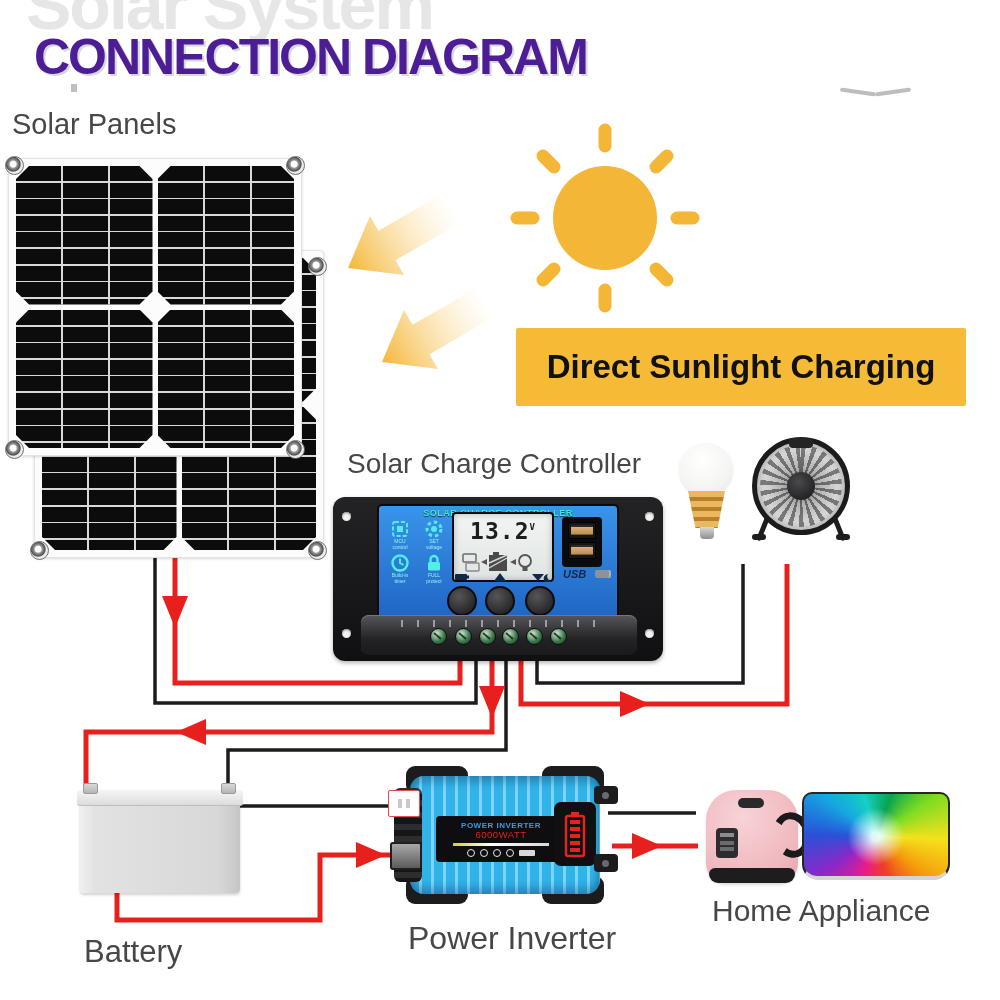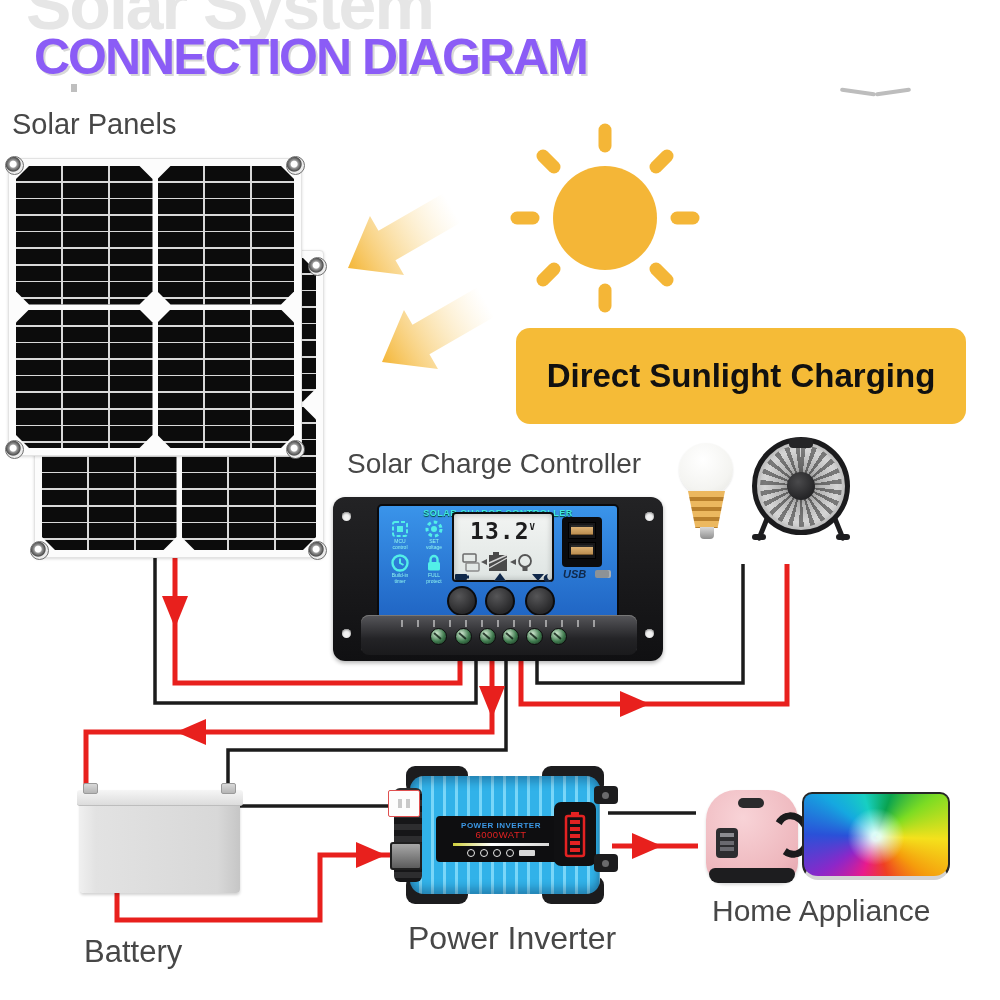--- a/index.html
+++ b/index.html
@@ -1,30 +1,30 @@
 <!DOCTYPE html>
 <html><head>
 <meta charset="utf-8">
 <style>
   html,body{margin:0;padding:0;background:#fff;}
   #canvas{position:relative;width:1000px;height:1000px;overflow:hidden;background:#fff;
           font-family:"Liberation Sans",sans-serif;}
   .abs{position:absolute;}
   
   .ghost-title{left:26px;top:-34px;font-size:68px;font-weight:900;letter-spacing:-2px;color:#e6e6e6;white-space:nowrap;}
-  .main-title{left:34px;top:28px;font-size:50px;font-weight:900;letter-spacing:-2px;color:#8b5cf6;
+  .main-title{left:34px;top:28px;font-size:50px;font-weight:900;letter-spacing:-2px;color:#4c1d95;
               text-shadow:2px 2px 0 #d8d8d8;white-space:nowrap;}
   .lbl{color:#474747;white-space:nowrap;}
   .lbl-panels{left:12px;top:108px;font-size:29px;}
   .lbl-controller{left:347px;top:448px;font-size:28px;}
   .lbl-battery{left:84px;top:934px;font-size:31px;}
   .lbl-inverter{left:408px;top:920px;font-size:32px;}
   .lbl-appliance{left:712px;top:894px;font-size:30px;}
   
-  .banner{left:516px;top:328px;width:450px;height:96px;border-radius:14px;
+  .banner{left:516px;top:328px;width:450px;height:78px;border-radius:2px;
           display:flex;align-items:center;justify-content:center;
           font-size:33px;font-weight:800;color:#111;}
   
   .panel{background:#fcfcfc;border:1px solid #e3e3e3;border-radius:4px;box-shadow:0 1px 3px rgba(0,0,0,.15);}
   .panel-main{left:8px;top:158px;width:292px;height:296px;z-index:3;}
   .panel-two{left:34px;top:250px;width:288px;height:306px;z-index:2;}
   .panel-grid{position:absolute;inset:7px;display:grid;grid-template-columns:1fr 1fr;grid-template-rows:1fr 1fr;gap:5px;}
   .pv-cell{background:
       repeating-linear-gradient(90deg,transparent 0 45px,#d9d9d9 45px 47px),
       repeating-linear-gradient(180deg,#0c0c0c 0 15px,#d9d9d9 15px 16.6px);

